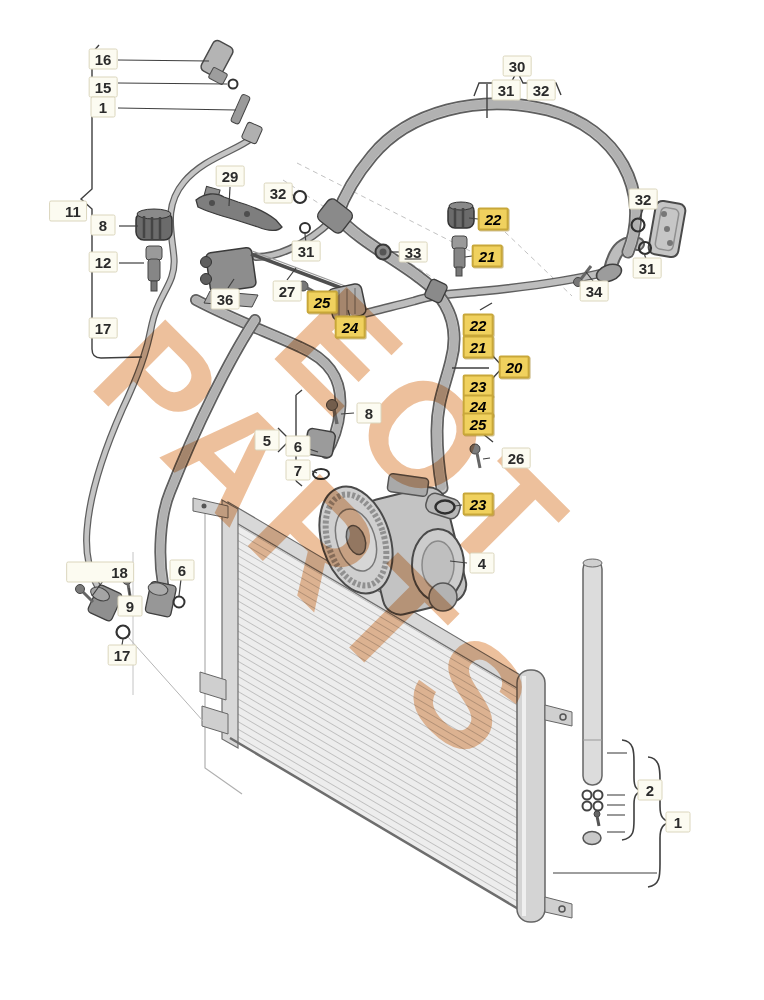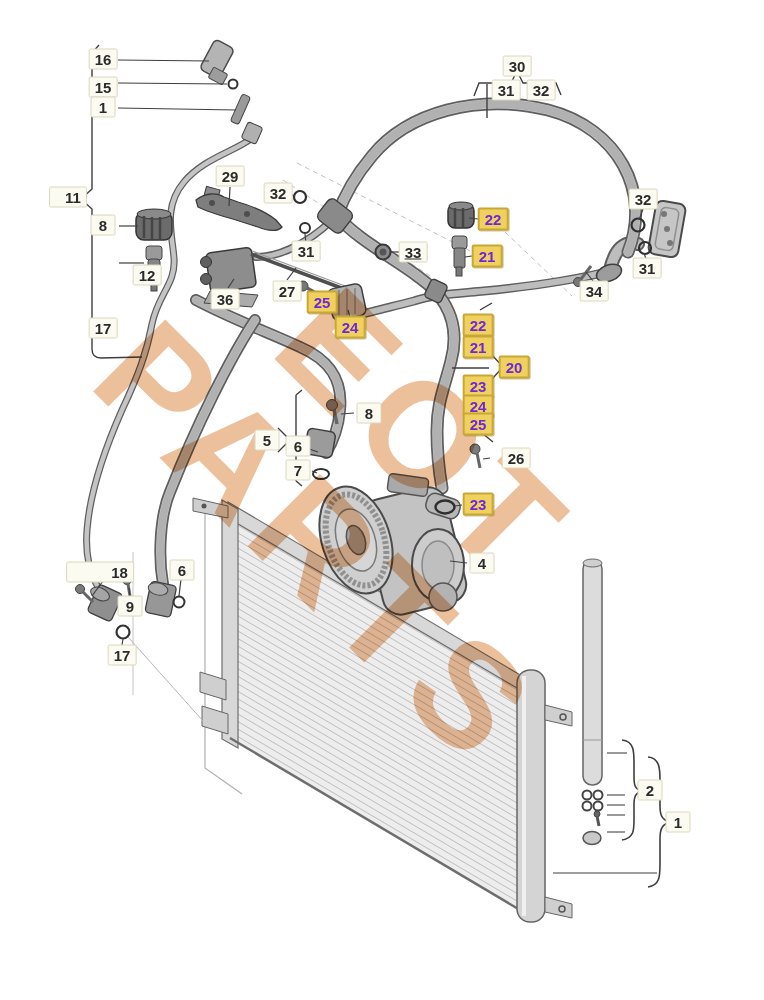--- a/index.html
+++ b/index.html
@@ -13,22 +13,22 @@
   #watermark{position:absolute;left:10px;top:140px;width:720px;height:700px;z-index:2;
              display:flex;flex-direction:column;align-items:center;justify-content:center;
              transform:rotate(45deg);pointer-events:none;mix-blend-mode:multiply;}
   #watermark div{font-weight:bold;font-size:148px;line-height:1.02;letter-spacing:12px;
                  color:var(--wm);white-space:nowrap;}
   #callouts{position:absolute;left:0;top:0;width:691px;height:1000px;z-index:3;border-radius:14px;}
   .callout{position:absolute;transform:translate(-50%,-50%);
            font-size:15px;font-weight:bold;color:#2b2b2b;text-align:center;
            background:var(--plainbg);border:1px solid var(--plainbd);border-radius:2px;
            padding:1px 5px;min-width:13px;line-height:17px;}
-  .callout.hl{background:var(--hlbg);border:2px solid var(--hlbd);color:#6d28d9;
-              box-shadow:1px 1px 0 rgba(150,118,20,.45);}
+  .callout.hl{background:var(--hlbg);border:2px solid var(--hlbd);color:#000000;
+              box-shadow:1px 1px 0 rgba(150,118,20,.45);font-style:italic;}
 </style>
 </head>
 <body>
 
 <div id="stage">
 
   <svg id="art" width="764" height="1000" viewBox="0 0 764 1000">
     <defs>
       <pattern id="fins" width="6.5" height="6.5" patternUnits="userSpaceOnUse" patternTransform="rotate(30.5)">
         <line x1="0" y1="0" x2="6.5" y2="0" stroke="#b4b4b4" stroke-width="1.5"></line>
@@ -274,23 +274,23 @@
 
   <div id="watermark">
     <div>EOT</div>
     <div>PARTS</div>
   </div>
 
   <div id="callouts">
       <div class="callout" style="left: 103px; top: 59px;">16</div>
       <div class="callout" style="left: 103px; top: 87px;">15</div>
       <div class="callout" style="left: 103px; top: 107px;">1</div>
-      <div class="callout" style="left: 68px; top: 197px; padding-left: 15px;">11</div>
+      <div class="callout" style="left: 68px; top: 211px; padding-left: 15px;">11</div>
       <div class="callout" style="left: 103px; top: 225px;">8</div>
-      <div class="callout" style="left: 103px; top: 275px; margin-left: 44px;">12</div>
+      <div class="callout" style="left: 103px; top: 262px;">12</div>
       <div class="callout" style="left: 103px; top: 328px;">17</div>
       <div class="callout" style="left: 230px; top: 176px; text-align: right;">29</div>
       <div class="callout" style="left: 278px; top: 193px;">32</div>
       <div class="callout" style="left: 306px; top: 251px;">31</div>
       <div class="callout" style="left: 413px; top: 252px; text-decoration: underline;">33</div>
       <div class="callout" style="left: 287px; top: 291px;">27</div>
       <div class="callout" style="left: 225px; top: 299px;">36</div>
       <div class="callout" style="left: 517px; top: 66px;">30</div>
       <div class="callout" style="left: 506px; top: 90px;">31</div>
       <div class="callout" style="left: 541px; top: 90px;">32</div>

